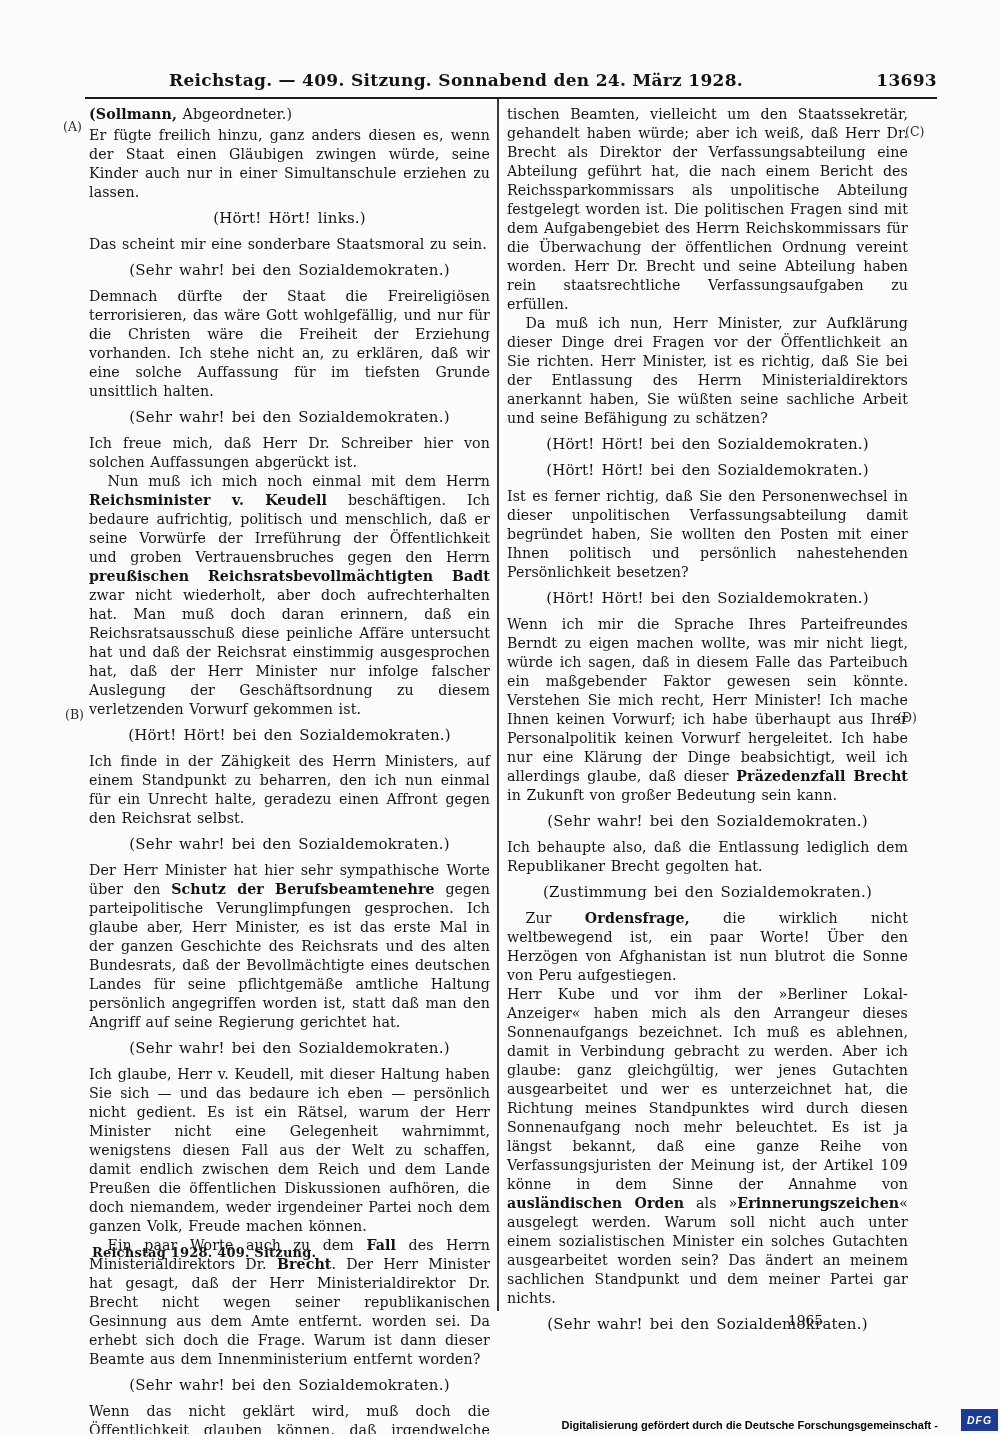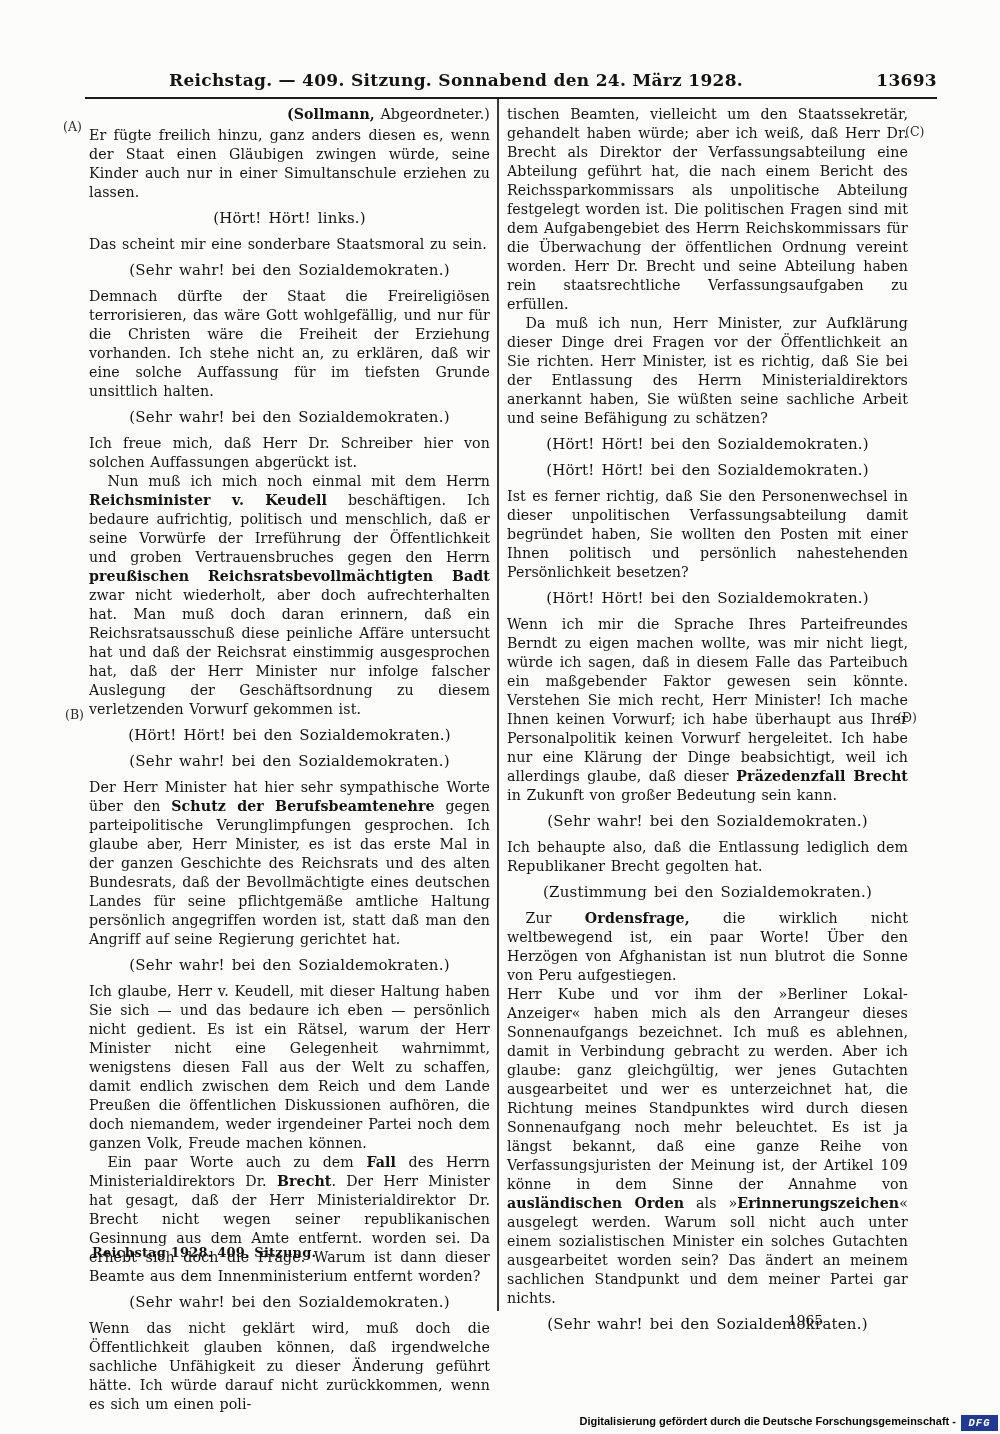--- a/index.html
+++ b/index.html
@@ -16,42 +16,42 @@
   .running-head .pageno{position:absolute;right:0;top:0;}
   .head-rule{position:absolute;top:97px;left:85px;width:852px;height:2px;background:#1c1b19;}
   .col-divider{position:absolute;left:497px;top:99px;width:2px;height:1212px;background:#3a3a38;}
   .col{position:absolute;top:105px;width:401px;}
   .col-left{left:89px;}
   .col-right{left:507px;}
   .speaker,.para,.para-indent{
     margin:0;font-size:14.2px;line-height:19px;text-align:justify;
     letter-spacing:.1px;word-spacing:1px;
   }
-  .speaker{text-align:right;margin-bottom:2px;}
+  .speaker{text-align:left;margin-bottom:2px;}
   .para-indent{text-indent:1.3em;}
   .center{
     margin:7px 0;font-size:15px;line-height:19px;text-align:center;
     letter-spacing:.2px;word-spacing:2px;
   }
   .b{font-weight:bold;}
   .margin-mark{position:absolute;font-size:12.5px;color:#2a2a28;}
   .mark-a{left:63px;top:119px;}
   .mark-b{left:65px;top:707px;}
   .mark-c{left:905px;top:124px;}
   .mark-d{left:897px;top:710px;}
   .sig-left{position:absolute;left:92px;top:1245px;font-size:13px;font-weight:bold;letter-spacing:.2px;}
   .sig-right{position:absolute;left:788px;top:1312px;font-size:13.8px;}
   .digitization-bar{
-    position:absolute;right:2px;bottom:3px;display:flex;align-items:flex-start;gap:5px;
+    position:absolute;right:2px;bottom:3px;display:flex;align-items:flex-end;gap:23px;
     font-family:"Liberation Sans", sans-serif;font-size:11px;font-weight:bold;color:#050505;
   }
   .dfg-logo{
-    width:37px;height:16px;display:flex;align-items:center;justify-content:center;
+    width:37px;height:22px;display:flex;align-items:center;justify-content:center;
     color:#fff;font-size:10.5px;font-weight:bold;font-style:italic;letter-spacing:1px;
-    font-family:Liberation Mono, monospace;
+    font-family:Liberation Sans, sans-serif;
   }
 </style>
 </head>
 <body>
 
 <div class="page">
 
   <div class="running-head">
     <span class="title">Reichstag. — 409. Sitzung.  Sonnabend den 24. März 1928.</span>
     <span class="pageno">13693</span>
@@ -68,20 +68,21 @@
       <p class="speaker"><span class="b">(Sollmann,</span><span> Abgeordneter.)</span></p>
       <p class="para"><span>Er fügte freilich hinzu, ganz anders diesen es, wenn der Staat einen Gläubigen zwingen würde, seine Kinder auch nur in einer Simultanschule erziehen zu lassen.</span></p>
       <p class="center"><span>(Hört! Hört! links.)</span></p>
       <p class="para"><span>Das scheint mir eine sonderbare Staatsmoral zu sein.</span></p>
       <p class="center"><span>(Sehr wahr! bei den Sozialdemokraten.)</span></p>
       <p class="para"><span>Demnach dürfte der Staat die Freireligiösen terrorisieren, das wäre Gott wohlgefällig, und nur für die Christen wäre die Freiheit der Erziehung vorhanden. Ich stehe nicht an, zu erklären, daß wir eine solche Auffassung für im tiefsten Grunde unsittlich halten.</span></p>
       <p class="center"><span>(Sehr wahr! bei den Sozialdemokraten.)</span></p>
       <p class="para"><span>Ich freue mich, daß Herr Dr. Schreiber hier von solchen Auffassungen abgerückt ist.</span></p>
       <p class="para-indent"><span>Nun muß ich mich noch einmal mit dem Herrn </span><span class="b">Reichsminister v. Keudell</span><span> beschäftigen. Ich bedaure aufrichtig, politisch und menschlich, daß er seine Vorwürfe der Irreführung der Öffentlichkeit und groben Vertrauensbruches gegen den Herrn </span><span class="b">preußischen Reichsratsbevollmächtigten Badt</span><span> zwar nicht wiederholt, aber doch aufrechterhalten hat. Man muß doch daran erinnern, daß ein Reichsratsausschuß diese peinliche Affäre untersucht hat und daß der Reichsrat einstimmig ausgesprochen hat, daß der Herr Minister nur infolge falscher Auslegung der Geschäftsordnung zu diesem verletzenden Vorwurf gekommen ist.</span></p>
       <p class="center"><span>(Hört! Hört! bei den Sozialdemokraten.)</span></p>
+      <p class="para"><span>Ich finde in der Zähigkeit des Herrn Ministers, auf einem Standpunkt zu beharren, den ich nun einmal für ein Unrecht halte, geradezu einen Affront gegen den Reichsrat selbst.</span></p>
       <p class="center"><span>(Sehr wahr! bei den Sozialdemokraten.)</span></p>
       <p class="para"><span>Der Herr Minister hat hier sehr sympathische Worte über den </span><span class="b">Schutz der Berufsbeamtenehre</span><span> gegen parteipolitische Verunglimpfungen gesprochen. Ich glaube aber, Herr Minister, es ist das erste Mal in der ganzen Geschichte des Reichsrats und des alten Bundesrats, daß der Bevollmächtigte eines deutschen Landes für seine pflichtgemäße amtliche Haltung persönlich angegriffen worden ist, statt daß man den Angriff auf seine Regierung gerichtet hat.</span></p>
       <p class="center"><span>(Sehr wahr! bei den Sozialdemokraten.)</span></p>
       <p class="para"><span>Ich glaube, Herr v. Keudell, mit dieser Haltung haben Sie sich — und das bedaure ich eben — persönlich nicht gedient. Es ist ein Rätsel, warum der Herr Minister nicht eine Gelegenheit wahrnimmt, wenigstens diesen Fall aus der Welt zu schaffen, damit endlich zwischen dem Reich und dem Lande Preußen die öffentlichen Diskussionen aufhören, die doch niemandem, weder irgendeiner Partei noch dem ganzen Volk, Freude machen können.</span></p>
       <p class="para-indent"><span>Ein paar Worte auch zu dem </span><span class="b">Fall</span><span> des Herrn Ministerialdirektors Dr. </span><span class="b">Brecht</span><span>. Der Herr Minister hat gesagt, daß der Herr Ministerialdirektor Dr. Brecht nicht wegen seiner republikanischen Gesinnung aus dem Amte entfernt. worden sei. Da erhebt sich doch die Frage. Warum ist dann dieser Beamte aus dem Innenministerium entfernt worden?</span></p>
       <p class="center"><span>(Sehr wahr! bei den Sozialdemokraten.)</span></p>
       <p class="para"><span>Wenn das nicht geklärt wird, muß doch die Öffentlichkeit glauben können, daß irgendwelche sachliche Unfähigkeit zu dieser Änderung geführt hätte. Ich würde darauf nicht zurückkommen, wenn es sich um einen poli-</span></p>
     </div>
   <div class="col col-right">
       <p class="para"><span>tischen Beamten, vielleicht um den Staatssekretär, gehandelt haben würde; aber ich weiß, daß Herr Dr. Brecht als Direktor der Verfassungsabteilung eine Abteilung geführt hat, die nach einem Bericht des Reichssparkommissars als unpolitische Abteilung festgelegt worden ist. Die politischen Fragen sind mit dem Aufgabengebiet des Herrn Reichskommissars für die Überwachung der öffentlichen Ordnung vereint worden. Herr Dr. Brecht und seine Abteilung haben rein staatsrechtliche Verfassungsaufgaben zu erfüllen.</span></p>

